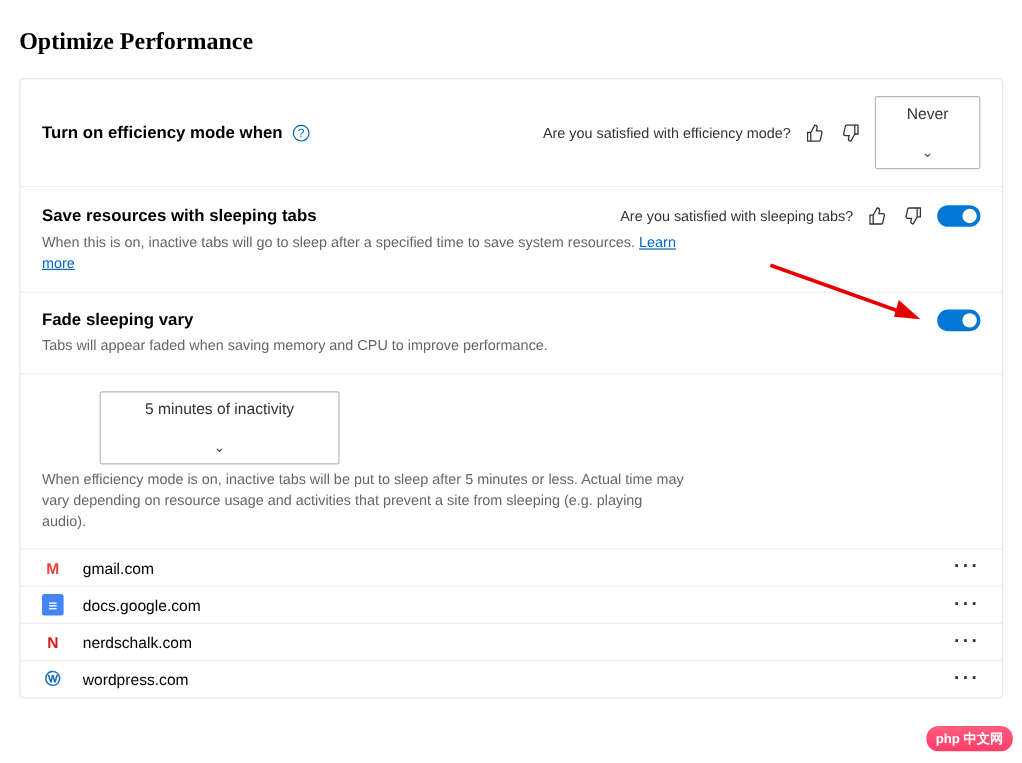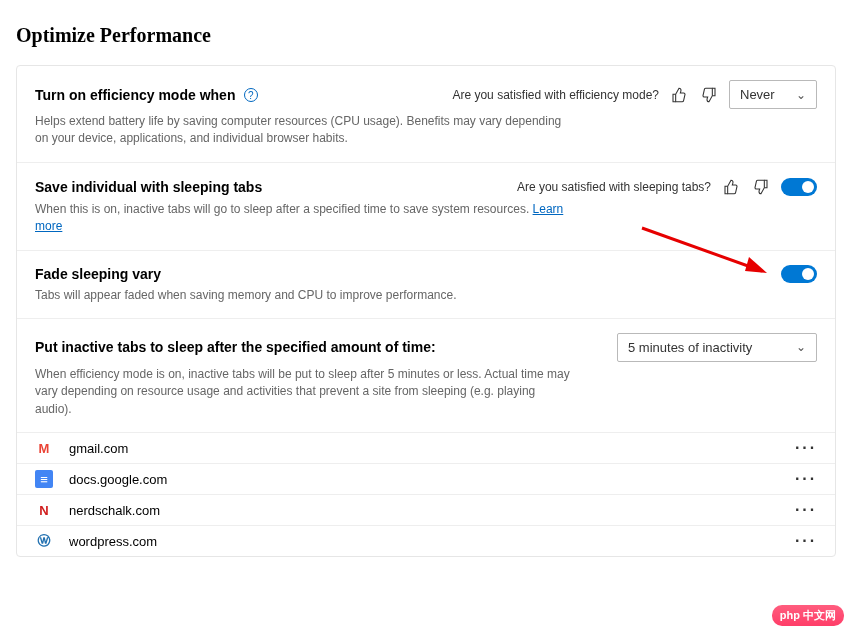--- a/index.html
+++ b/index.html
@@ -69,20 +69,21 @@
     align-items: center;
     justify-content: space-between;
     border: 1px solid #b9b9b9;
     border-radius: 2px;
     padding: 6px 10px;
     min-width: 88px;
     font-size: 13px;
     cursor: pointer;
     gap: 18px;
     background: #fff;
+    flex-direction: column;
   }
   .select.wide { min-width: 200px; }
   .chev { font-size: 12px; color: #555; }
   .thumb-btn {
     display: inline-flex;
     padding: 2px;
     cursor: pointer;
     color: #333;
   }
   .toggle {
@@ -170,27 +171,26 @@
               <path d="M17 2v11l-5 9c-1 0-3-.8-3-3 0-1 1-4 1-4H5c-1 0-2-1-2-2l2-9c0-1 1-2 2-2h10z"></path>
               <path d="M17 13h4V2h-4"></path>
             </svg>
         </span>
         <div class="select">
           <span>Never</span>
           <span class="chev">⌄</span>
         </div>
       </div>
     </div>
-    <div class="desc">Helps extend battery life by saving computer resources (CPU usage). Benefits may vary depending on your device, applications, and individual browser habits.</div>
   </div>
 
   <div class="section">
     <div class="row">
       <div>
-        <span class="title">Save individual with sleeping tabs</span>
+        <span class="title">Save resources with sleeping tabs</span>
       </div>
       <div class="right">
         <span>Are you satisfied with sleeping tabs?</span>
         <span class="thumb-btn">
           <svg width="16" height="16" viewBox="0 0 24 24" fill="none" stroke="#333" stroke-width="1.6">
               <path d="M7 22V11l5-9c1 0 3 .8 3 3 0 1-1 4-1 4h5c1 0 2 1 2 2l-2 9c0 1-1 2-2 2H7z"></path>
               <path d="M7 11H3v11h4"></path>
             </svg>
         </span>
         <span class="thumb-btn">
@@ -223,23 +223,20 @@
     <div class="desc">Tabs will appear faded when saving memory and CPU to improve performance.</div>
 
     <svg class="arrow" style="right:48px; top:-28px;" width="150" height="70">
       <line x1="5" y1="5" x2="125" y2="48" stroke="#e60000" stroke-width="3"></line>
       <polygon points="130,50 112,34 108,48" fill="#e60000"></polygon>
     </svg>
   </div>
 
   <div class="section">
     <div class="row">
-      <div>
-        <span class="title">Put inactive tabs to sleep after the specified amount of time:</span>
-      </div>
       <div class="right">
         <div class="select wide">
           <span>5 minutes of inactivity</span>
           <span class="chev">⌄</span>
         </div>
       </div>
     </div>
     <div class="desc">When efficiency mode is on, inactive tabs will be put to sleep after 5 minutes or less. Actual time may vary depending on resource usage and activities that prevent a site from sleeping (e.g. playing audio).</div>
   </div>
 

